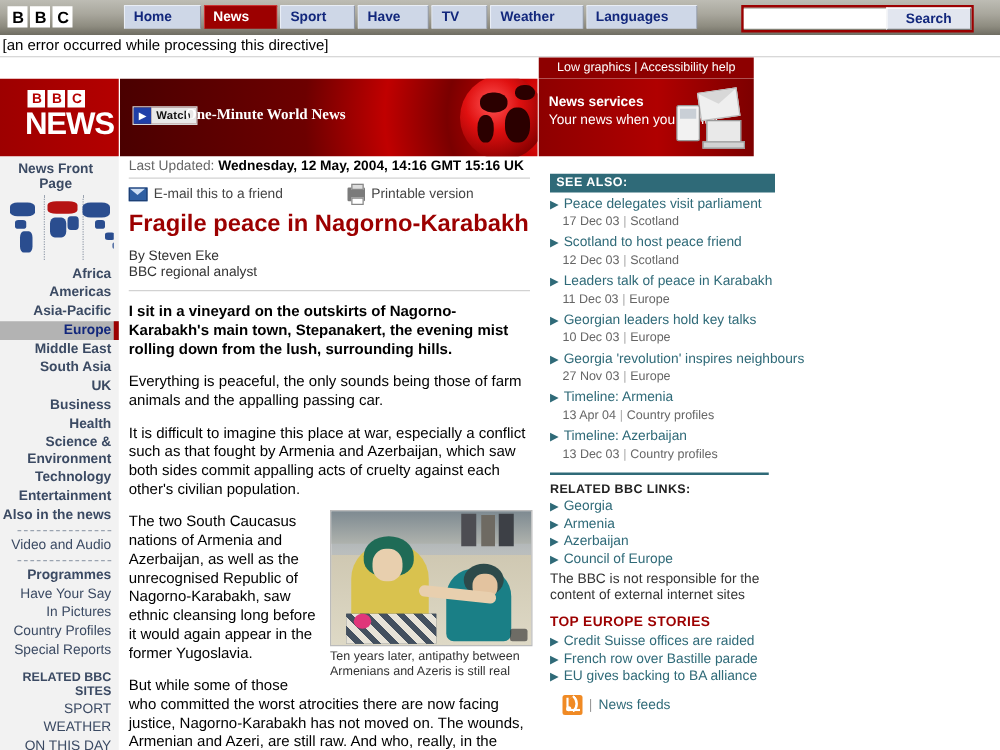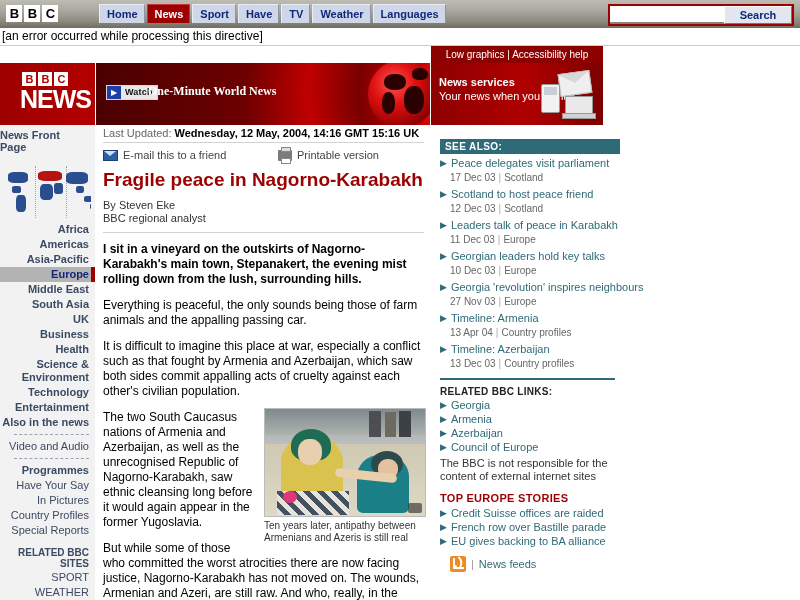--- a/index.html
+++ b/index.html
@@ -19,27 +19,27 @@
   }
   .bbc-logo{position:absolute;left:6px;top:5px;display:flex;gap:2px;}
   .bbc-logo span{
     display:block;width:16px;height:17px;background:#fff;color:#000;
     font-family:"Liberation Sans", sans-serif;font-weight:bold;font-size:13px;
     text-align:center;line-height:17px;letter-spacing:-1px;
   }
   .navtabs{position:absolute;left:99px;top:4px;display:flex;gap:2px;}
   .navtabs .tab{
     background:#ced7e7;color:#12277c;font-weight:bold;font-size:11px;
-    padding:4px 6px 3px 7px;line-height:11px;
+    padding:4px 22px 3px 7px;line-height:11px;
     border-top:1px solid #e9eef6;border-left:1px solid #e9eef6;border-right:1px solid #8c94a5;
     border-radius:1px 1px 0 0;
     white-space:nowrap;
   }
   .navtabs .tab.active{background:#9c0000;color:#fff;border-color:#c33;}
-  .searchwrap{position:absolute;right:6px;top:4px;display:flex;border:2px solid #9c0000;}
+  .searchwrap{position:absolute;right:21px;top:4px;display:flex;border:2px solid #9c0000;align-items:center;}
   .searchwrap input{
     width:108px;height:16px;border:none;outline:none;background:#fff;
     font-family:"Liberation Sans", sans-serif;font-size:11px;padding:0 3px;
   }
   .searchbtn{
     width:66px;height:16px;background:#e2e6ef;color:#12277c;
     font-weight:bold;font-size:11px;line-height:16px;text-align:center;
     border-left:1px solid #fff;border-top:1px solid #fff;
     border-right:1px solid #777;border-bottom:1px solid #777;
     cursor:pointer;
@@ -125,21 +125,21 @@
   }
   .lgbar .inner{
     position:absolute;left:431px;top:0;width:172px;height:17px;background:#8d0000;
     color:#fff;font-size:10px;line-height:17px;text-align:center;
   }
 
   
   .page{display:flex;width:800px;}
   .leftnav{width:95px;flex:0 0 95px;background:#f2f2f2;padding-top:4px;}
   .leftnav .nfp{
-    text-align:left;padding-right:6px;font-weight:bold;font-size:11px;color:#3b4a63;margin-bottom:13px;
+    text-align:center;padding-right:6px;font-weight:bold;font-size:11px;color:#3b4a63;margin-bottom:3px;
   }
   .worldmap{height:52px;margin:0 4px 4px 4px;position:relative;overflow:hidden;}
   .worldmap b{position:absolute;background:#2a4d8f;display:block;border-radius:30%;}
   .worldmap i{position:absolute;background:#b61313;display:block;border-radius:30%;}
   .worldmap u{position:absolute;border-left:1px dotted #9aa3b0;height:100%;top:0;}
   .leftnav a.nv{
     display:block;text-align:right;padding:1px 6px 1px 2px;font-size:11px;
     color:#3b4a63;text-decoration:none;font-weight:bold;line-height:13px;
   }
   .leftnav a.nv.sel{background:#b3b3b3;color:#12277c;position:relative;}

